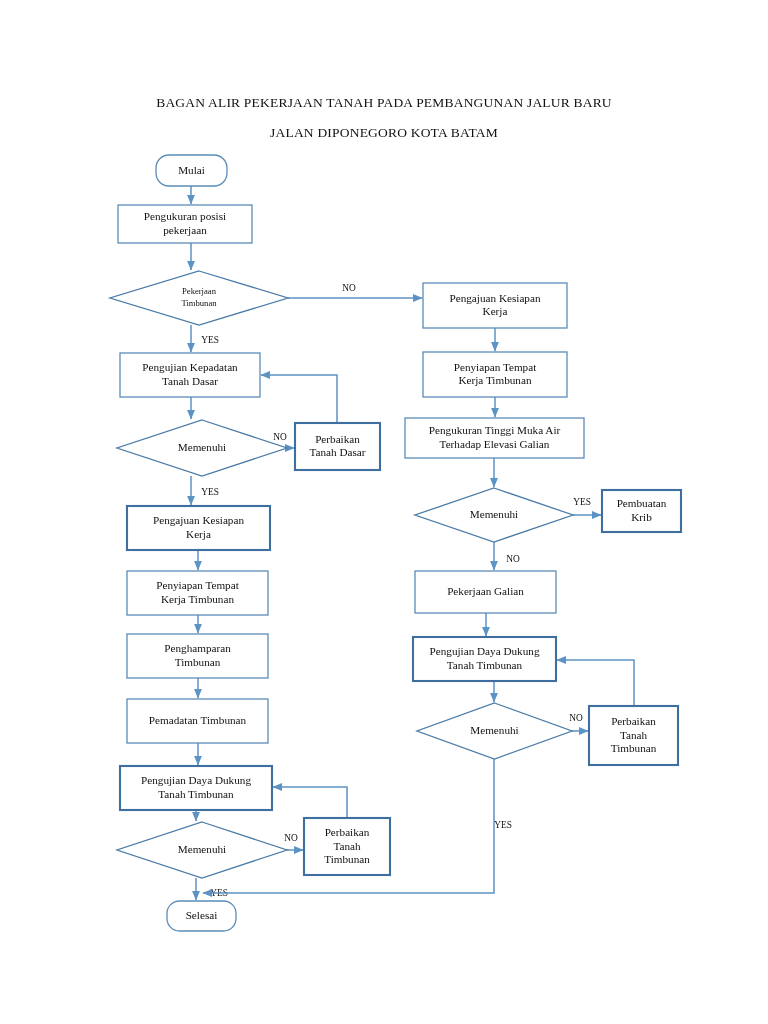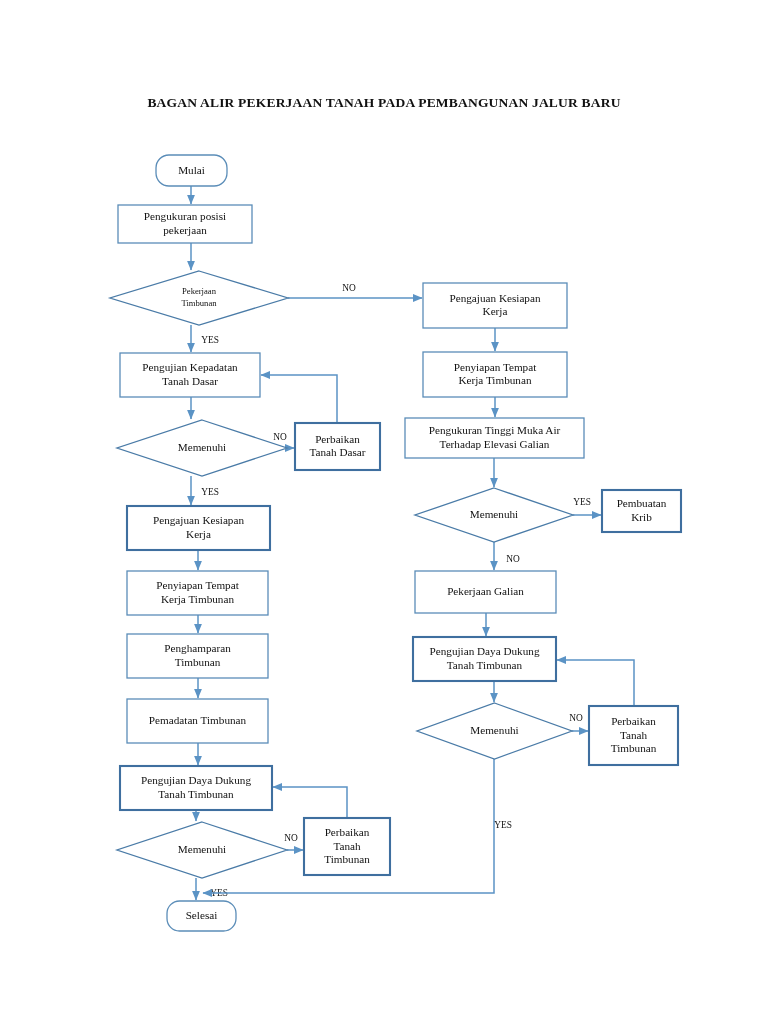--- a/index.html
+++ b/index.html
@@ -24,21 +24,21 @@
   }
   .title-block {
     position: absolute;
     left: 0;
     top: 88px;
     width: 768px;
     text-align: center;
   }
   .title-line {
     font-family: "Liberation Serif", "DejaVu Serif", serif;
-    font-weight: bold;
+    font-weight: normal;
     font-size: 13.5px;
     letter-spacing: 0.2px;
     line-height: 30px;
     color: #111111;
   }
   #flow-svg {
     position: absolute;
     left: 0;
     top: 0;
     width: 768px;
@@ -86,20 +86,21 @@
     dominant-baseline: middle;
   }
 </style>
 </head>
 <body>
 
 <div id="page">
 
   <div class="title-block">
     <div class="title-line">BAGAN ALIR PEKERJAAN TANAH PADA PEMBANGUNAN JALUR BARU</div>
+    <div class="title-line">JALAN DIPONEGORO KOTA BATAM</div>
   </div>
 
   <svg id="flow-svg" viewBox="0 0 768 1024">
     <defs>
       <marker id="arrowhead" markerWidth="7" markerHeight="7" refX="6" refY="3" orient="auto" markerUnits="strokeWidth">
         <path d="M0,0.4 L6.4,3 L0,5.6 z" fill="#5b93c5"></path>
       </marker>
     </defs>
     <g id="edges-layer">
         <g>

